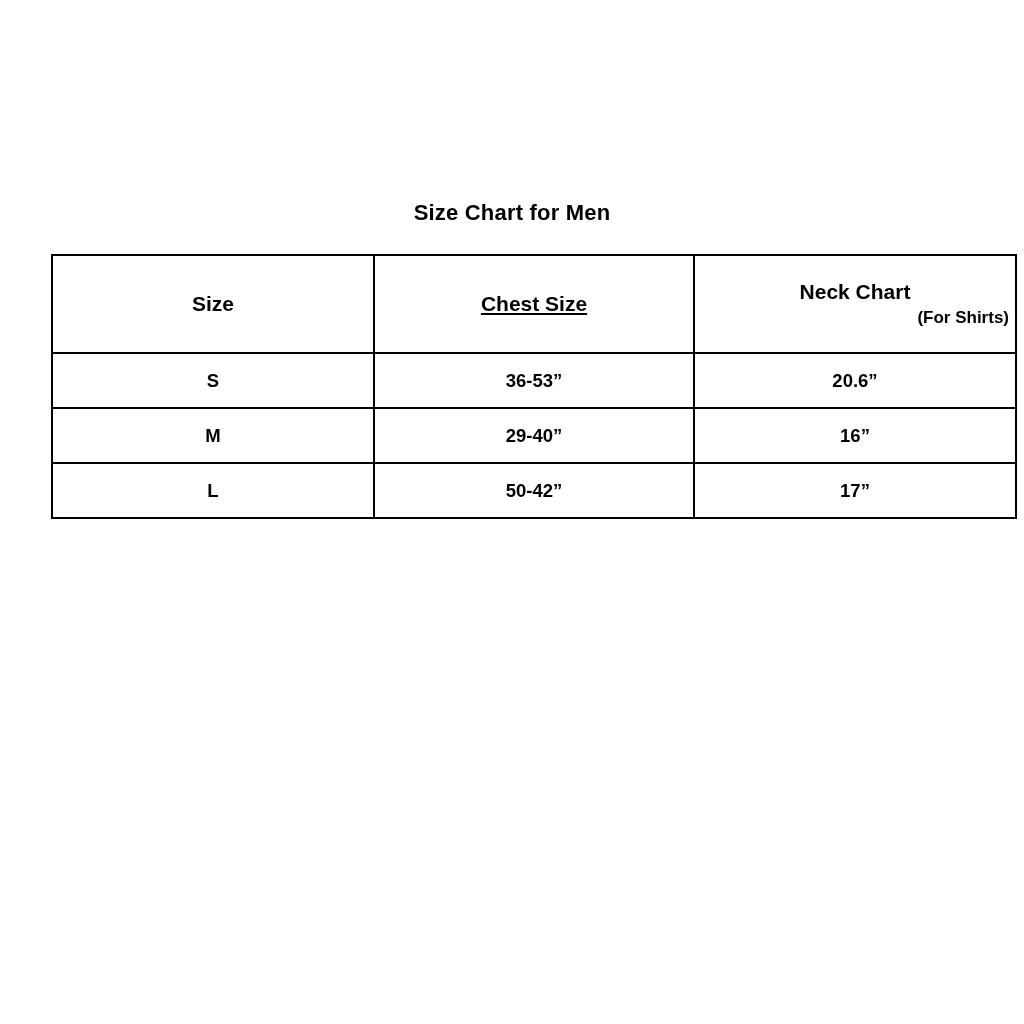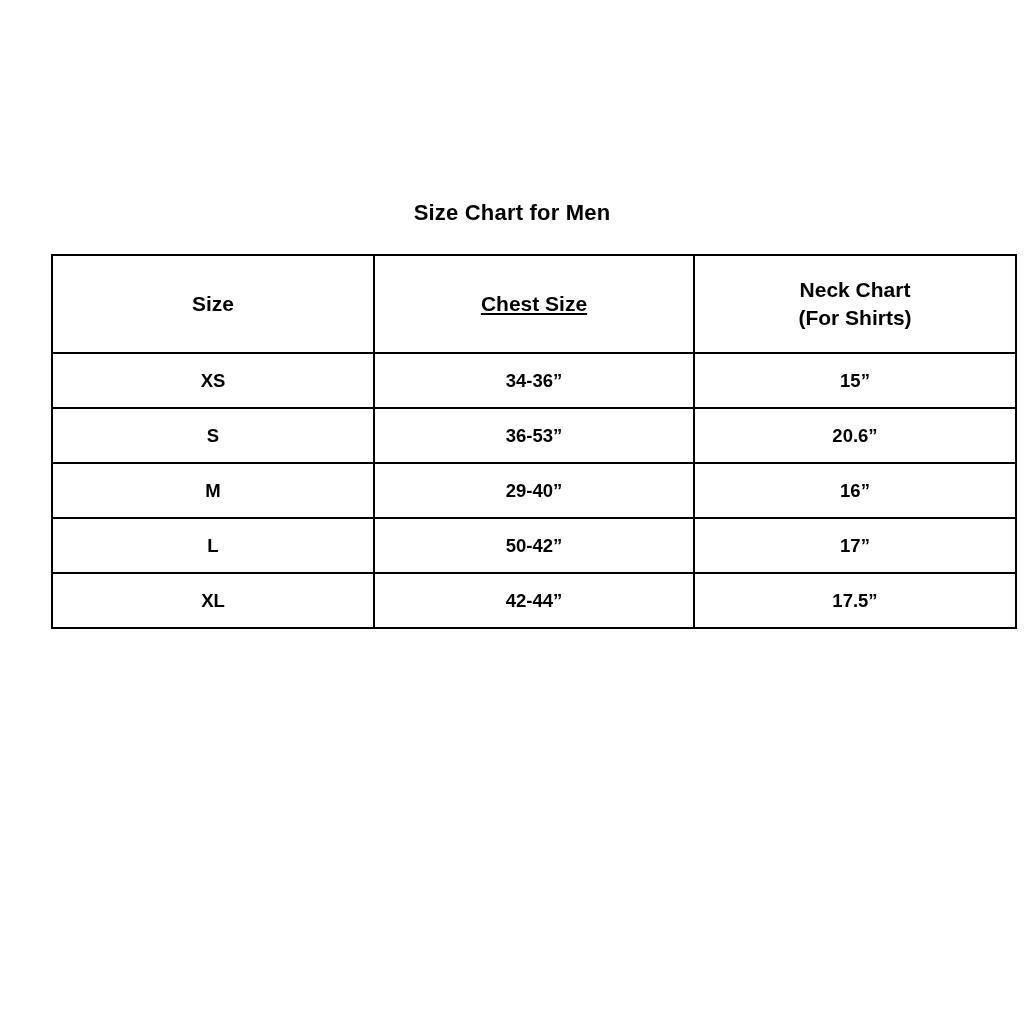--- a/index.html
+++ b/index.html
@@ -59,22 +59,23 @@
   table.size-table tbody td {
     height: 53px;
     font-size: 18.5px;
     padding: 0 6px;
   }
   .col-size { width: 308px; }
   .col-chest { width: 306px; text-decoration: underline; }
   .col-neck { width: 308px; }
   .hdr-sub {
     display: block;
-    font-size: 21px;
+    font-size: 17px;
     font-weight: bold;
+    text-align: right;
   }
 </style>
 </head>
 <body>
 
 <div class="page">
 
   <div class="chart-title">Size Chart for Men</div>
 
   <div class="table-wrap">
@@ -88,41 +89,31 @@
             <span>Chest Size</span>
           </th>
           <th class="col-neck">
             <span>Neck Chart</span>
             <span class="hdr-sub">(For Shirts)</span>
           </th>
         </tr>
       </thead>
       <tbody>
         <tr>
-          <td>XS</td>
-          <td>34-36”</td>
-          <td>15”</td>
-        </tr>
-        <tr>
           <td>S</td>
           <td>36-53”</td>
           <td>20.6”</td>
         </tr>
         <tr>
           <td>M</td>
           <td>29-40”</td>
           <td>16”</td>
         </tr>
         <tr>
           <td>L</td>
           <td>50-42”</td>
           <td>17”</td>
         </tr>
-        <tr>
-          <td>XL</td>
-          <td>42-44”</td>
-          <td>17.5”</td>
-        </tr>
       </tbody>
     </table>
   </div>
 
 </div>
 
 </body></html>

